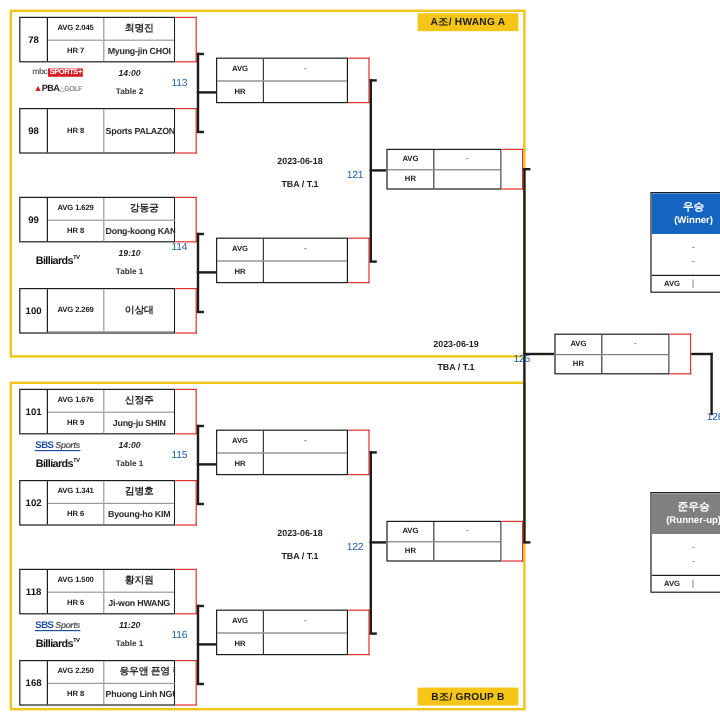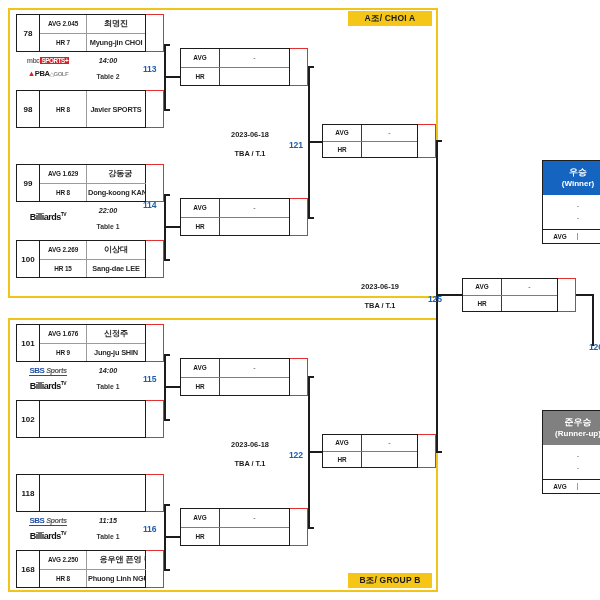--- a/index.html
+++ b/index.html
@@ -122,21 +122,21 @@
   .lg-btv{font-size:9px;font-weight:bold;color:#111;letter-spacing:-.5px;}
   .lg-btv sup{font-size:5px;font-weight:bold;vertical-align:super;}
 
   
   .ln{position:absolute;background:#1c1c1c;}
   .ln.v{width:1.6px;}
   .ln.h{height:1.6px;}
 
   
   .mnum{
-    position:absolute;font-size:8.6px;font-weight:bold;color:#1f5fa8;
+    position:absolute;font-size:8.6px;font-weight:normal;color:#1f5fa8;
     letter-spacing:-.2px;
   }
 
   
   .rinfo{position:absolute;text-align:center;}
   .rinfo .d{font-size:7.4px;font-weight:bold;color:#1b1b1b;}
   .rinfo .t{font-size:7.4px;font-weight:bold;color:#1b1b1b;margin-top:10px;}
 
   
   .podium{
@@ -168,21 +168,21 @@
     border-right:1px solid #9b9b9b;
   }
   .podium .pstat .c2{flex:1 1 auto;}
 </style>
 </head>
 <body>
 
 <div id="stage">
 
   <div class="group-frame" style="left:8px;top:8px;width:430px;height:290px;"></div>
-  <div class="group-badge" style="left:348px;top:11px;width:84px;">A조/ CHOI A</div>
+  <div class="group-badge" style="left:348px;top:11px;width:84px;">A조/ HWANG A</div>
 
   <div class="slot" style="left:16px;top:14px;width:130px;height:38px;">
     <div class="seed">78</div>
     <div class="body">
       <div class="srow top">
         <div class="stat">AVG 2.045</div>
         <div class="nm kr">최명진</div>
       </div>
       <div class="srow">
         <div class="stat">HR 7</div>
@@ -204,21 +204,21 @@
     <div class="time">14:00</div>
     <div class="table">Table 2</div>
   </div>
   <div class="mnum" style="left:143px;top:64px;">113</div>
 
   <div class="slot" style="left:16px;top:90px;width:130px;height:38px;">
     <div class="seed">98</div>
     <div class="body">
       <div class="srow">
         <div class="stat">HR 8</div>
-        <div class="nm">Javier SPORTS</div>
+        <div class="nm">Sports PALAZON</div>
       </div>
     </div>
   </div>
   <div class="slot-scorebox" style="left:146px;top:90px;width:18px;height:38px;"></div>
 
   <div class="ln v" style="left:164px;top:44px;height:66px;"></div>
   <div class="ln h" style="left:164px;top:44px;width:6px;"></div>
   <div class="ln h" style="left:164px;top:109px;width:6px;"></div>
   <div class="ln h" style="left:164px;top:76px;width:16px;"></div>
 
@@ -236,35 +236,31 @@
     </div>
   </div>
   <div class="slot-scorebox" style="left:146px;top:164px;width:18px;height:38px;"></div>
 
   <div class="meta" style="left:16px;top:204px;width:148px;height:34px;">
     <div class="logo-wrap" style="top:6px;">
       <div class="logo-line">
           <span class="lg-btv">Billiards<sup>TV</sup></span>
         </div>
     </div>
-    <div class="time">22:00</div>
+    <div class="time">19:10</div>
     <div class="table">Table 1</div>
   </div>
   <div class="mnum" style="left:143px;top:200px;">114</div>
 
   <div class="slot" style="left:16px;top:240px;width:130px;height:38px;">
     <div class="seed">100</div>
     <div class="body">
       <div class="srow top">
         <div class="stat">AVG 2.269</div>
         <div class="nm kr">이상대</div>
-      </div>
-      <div class="srow">
-        <div class="stat">HR 15</div>
-        <div class="nm">Sang-dae LEE</div>
       </div>
     </div>
   </div>
   <div class="slot-scorebox" style="left:146px;top:240px;width:18px;height:38px;"></div>
 
   <div class="ln v" style="left:164px;top:194px;height:66px;"></div>
   <div class="ln h" style="left:164px;top:194px;width:6px;"></div>
   <div class="ln h" style="left:164px;top:259px;width:6px;"></div>
   <div class="ln h" style="left:164px;top:226px;width:16px;"></div>
 
@@ -342,43 +338,63 @@
           <span class="lg-btv">Billiards<sup>TV</sup></span>
         </div>
     </div>
     <div class="time">14:00</div>
     <div class="table">Table 1</div>
   </div>
   <div class="mnum" style="left:143px;top:374px;">115</div>
 
   <div class="slot" style="left:16px;top:400px;width:130px;height:38px;">
     <div class="seed">102</div>
+    <div class="body">
+      <div class="srow top">
+        <div class="stat">AVG 1.341</div>
+        <div class="nm kr">김병호</div>
+      </div>
+      <div class="srow">
+        <div class="stat">HR 6</div>
+        <div class="nm">Byoung-ho KIM</div>
+      </div>
+    </div>
   </div>
   <div class="slot-scorebox" style="left:146px;top:400px;width:18px;height:38px;"></div>
 
   <div class="ln v" style="left:164px;top:354px;height:66px;"></div>
   <div class="ln h" style="left:164px;top:354px;width:6px;"></div>
   <div class="ln h" style="left:164px;top:419px;width:6px;"></div>
   <div class="ln h" style="left:164px;top:386px;width:16px;"></div>
 
   <div class="slot" style="left:16px;top:474px;width:130px;height:38px;">
     <div class="seed">118</div>
+    <div class="body">
+      <div class="srow top">
+        <div class="stat">AVG 1.500</div>
+        <div class="nm kr">황지원</div>
+      </div>
+      <div class="srow">
+        <div class="stat">HR 6</div>
+        <div class="nm">Ji-won HWANG</div>
+      </div>
+    </div>
   </div>
   <div class="slot-scorebox" style="left:146px;top:474px;width:18px;height:38px;"></div>
 
   <div class="meta" style="left:16px;top:514px;width:148px;height:34px;">
     <div class="logo-wrap">
       <div class="logo-line">
           <span class="lg-sbs">SBS <em>Sports</em></span>
         </div>
       <div class="logo-line" style="margin-top:2px;">
           <span class="lg-btv">Billiards<sup>TV</sup></span>
         </div>
     </div>
-    <div class="time">11:15</div>
+    <div class="time">11:20</div>
     <div class="table">Table 1</div>
   </div>
   <div class="mnum" style="left:143px;top:524px;">116</div>
 
   <div class="slot" style="left:16px;top:550px;width:130px;height:38px;">
     <div class="seed">168</div>
     <div class="body">
       <div class="srow top">
         <div class="stat">AVG 2.250</div>
         <div class="nm kr">응우앤 픈영 린</div>

